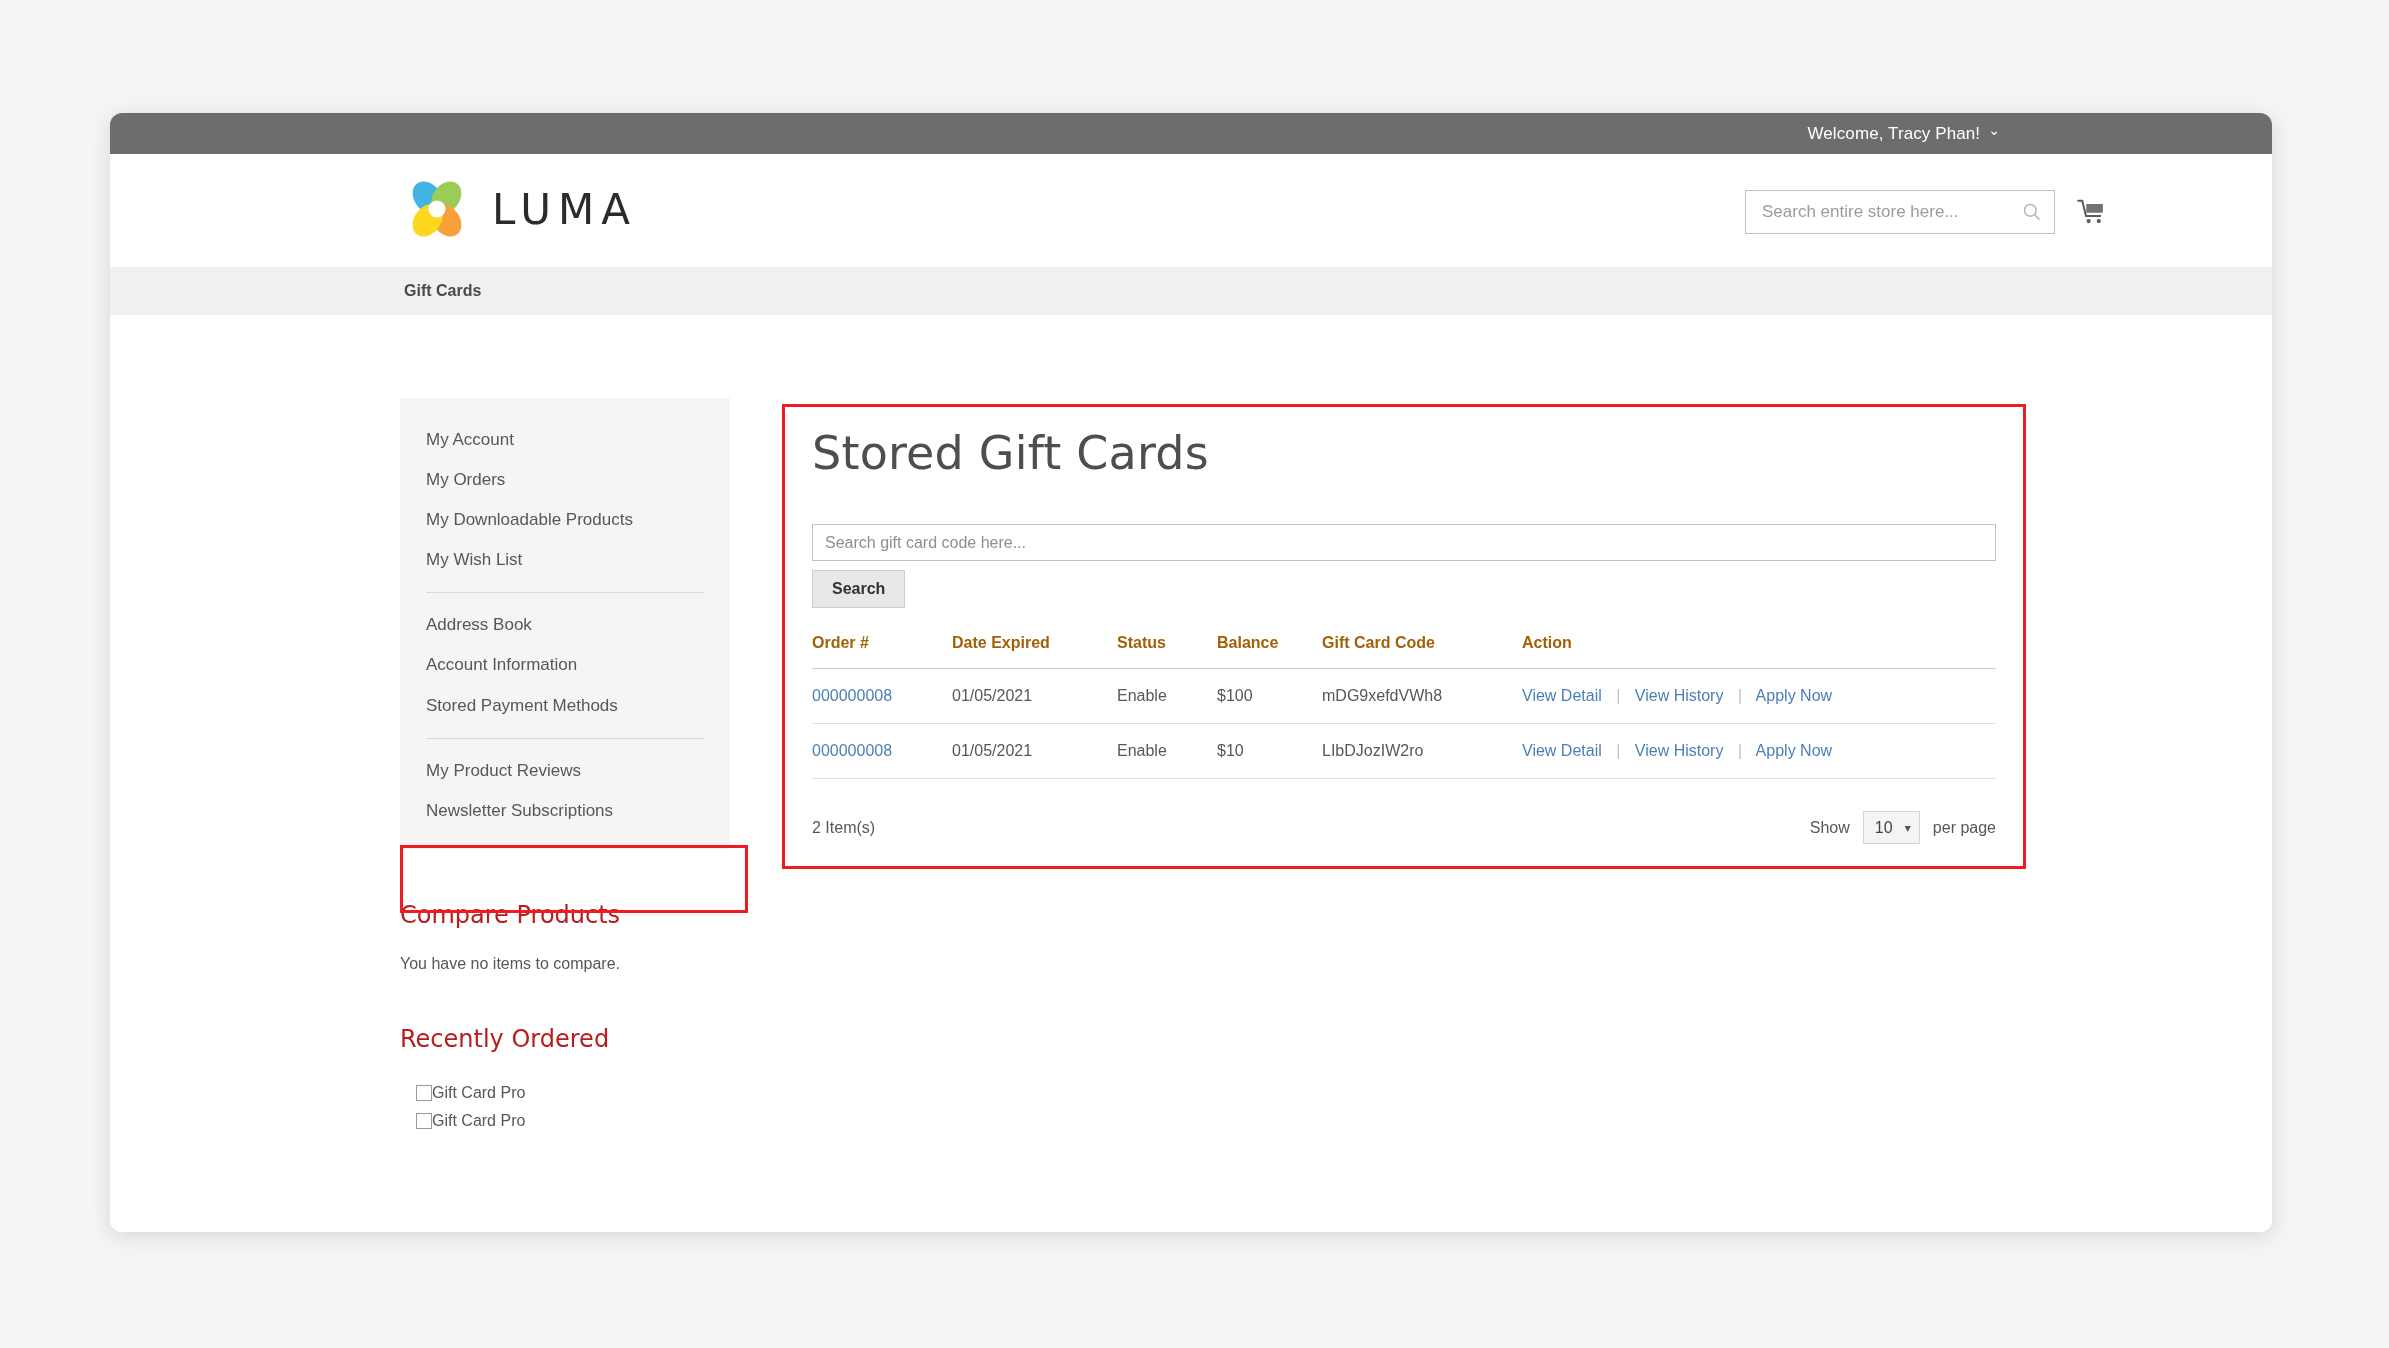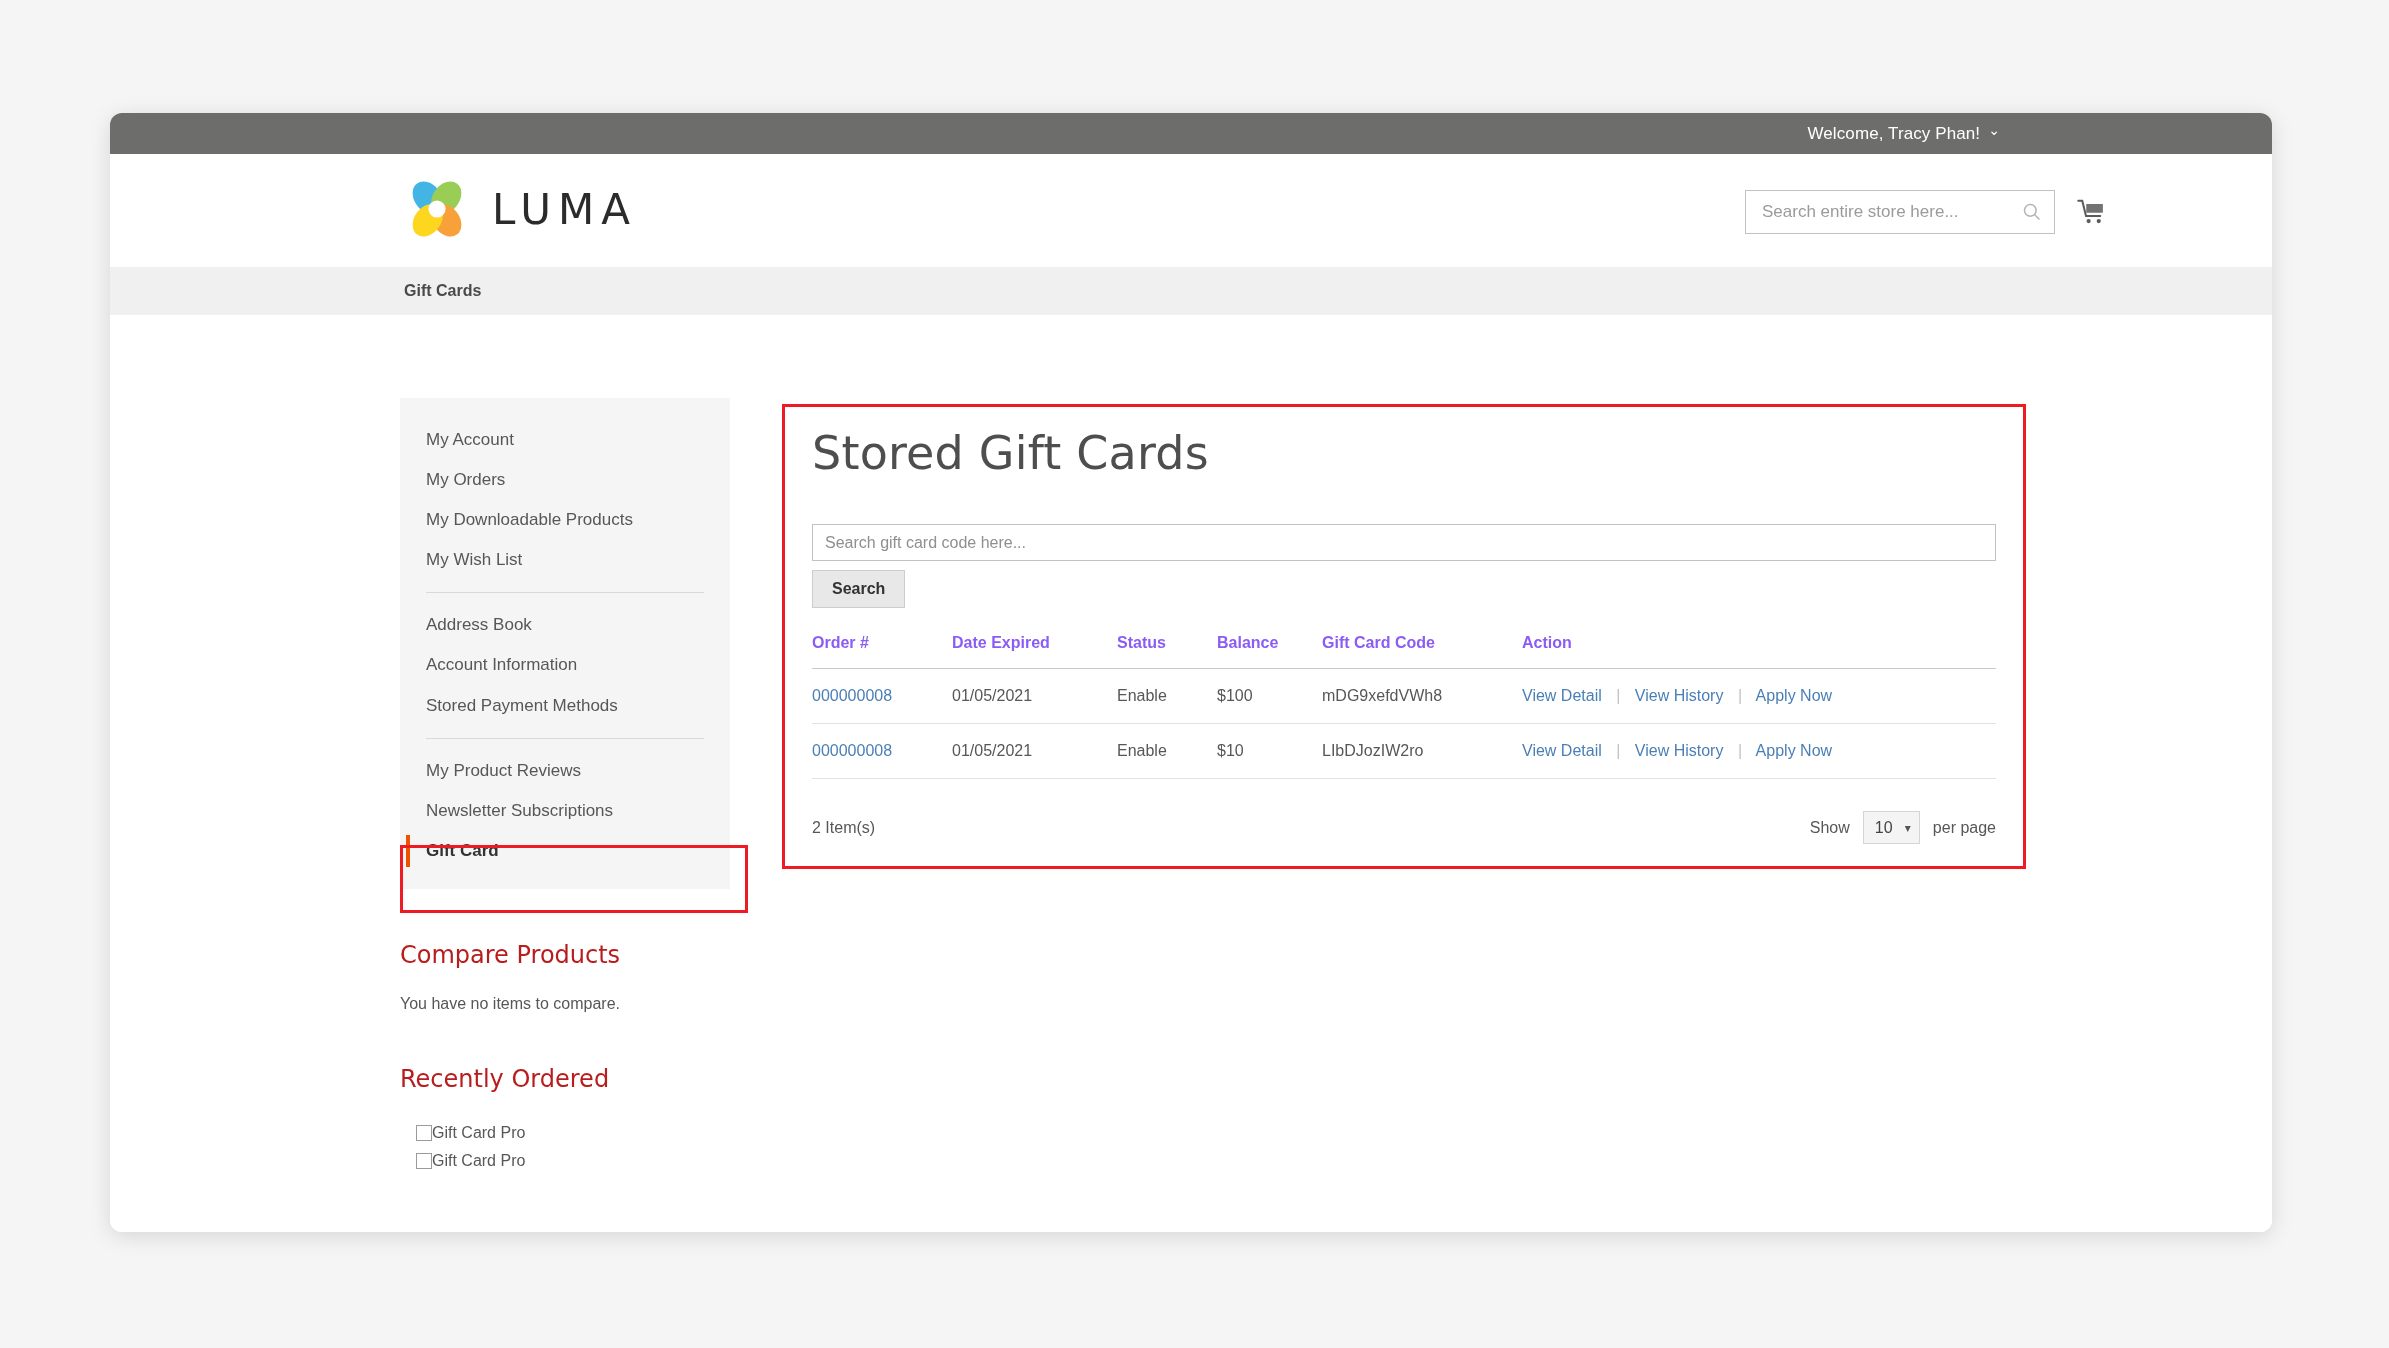--- a/index.html
+++ b/index.html
@@ -250,21 +250,21 @@
   }
 
   table.gc-table {
     margin-top: 26px;
     width: 100%;
     border-collapse: collapse;
   }
   table.gc-table th {
     text-align: left;
     font-size: 16px;
-    color: #8b5cf6;
+    color: #a16207;
     font-weight: 700;
     padding: 0 0 16px 0;
     border-bottom: 1px solid #c9c9c9;
   }
   table.gc-table td {
     font-size: 16px;
     color: #575757;
     padding: 18px 0 18px 0;
     border-bottom: 1px solid #e2e2e2;
   }
@@ -386,21 +386,20 @@
       <div class="side-sep"></div>
       <div>
         <div class="side-item">Address Book</div>
         <div class="side-item">Account Information</div>
         <div class="side-item">Stored Payment Methods</div>
       </div>
       <div class="side-sep"></div>
       <div>
         <div class="side-item">My Product Reviews</div>
         <div class="side-item">Newsletter Subscriptions</div>
-        <div class="side-item active">Gift Card</div>
       </div>
     </div>
 
     <div class="side-block">
       <h3>Compare Products</h3>
       <p>You have no items to compare.</p>
     </div>
 
     <div class="side-block">
       <h3>Recently Ordered</h3>

